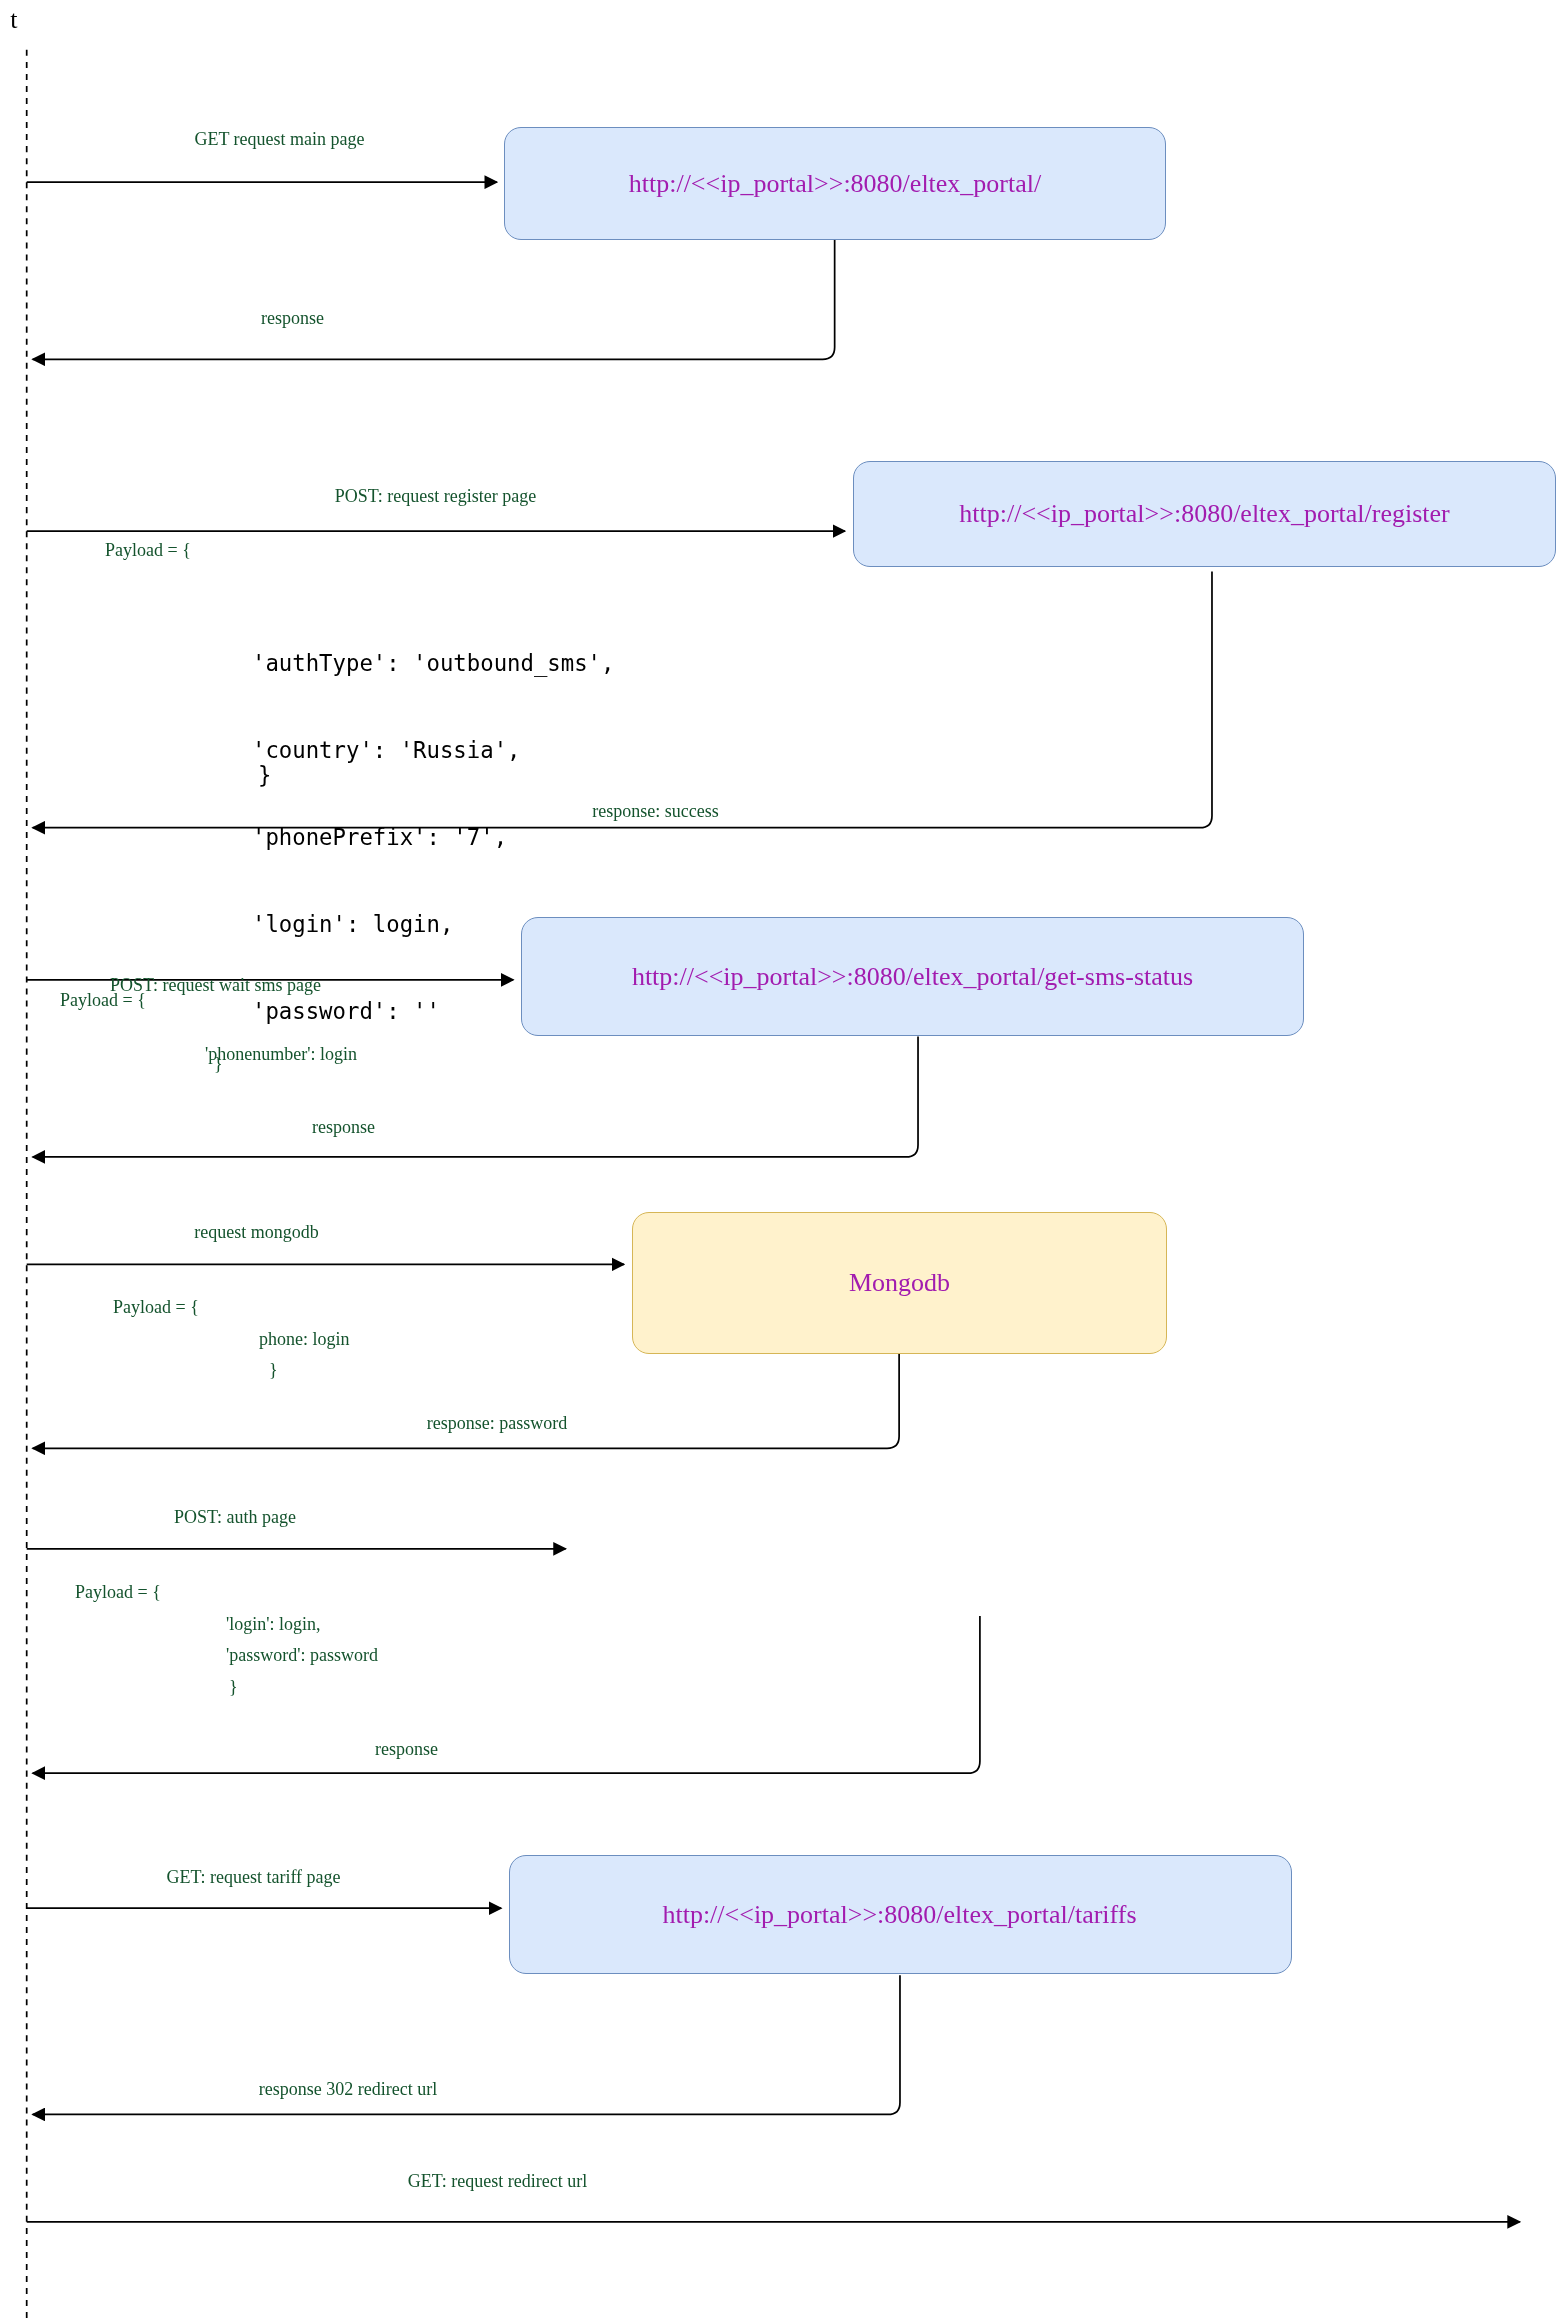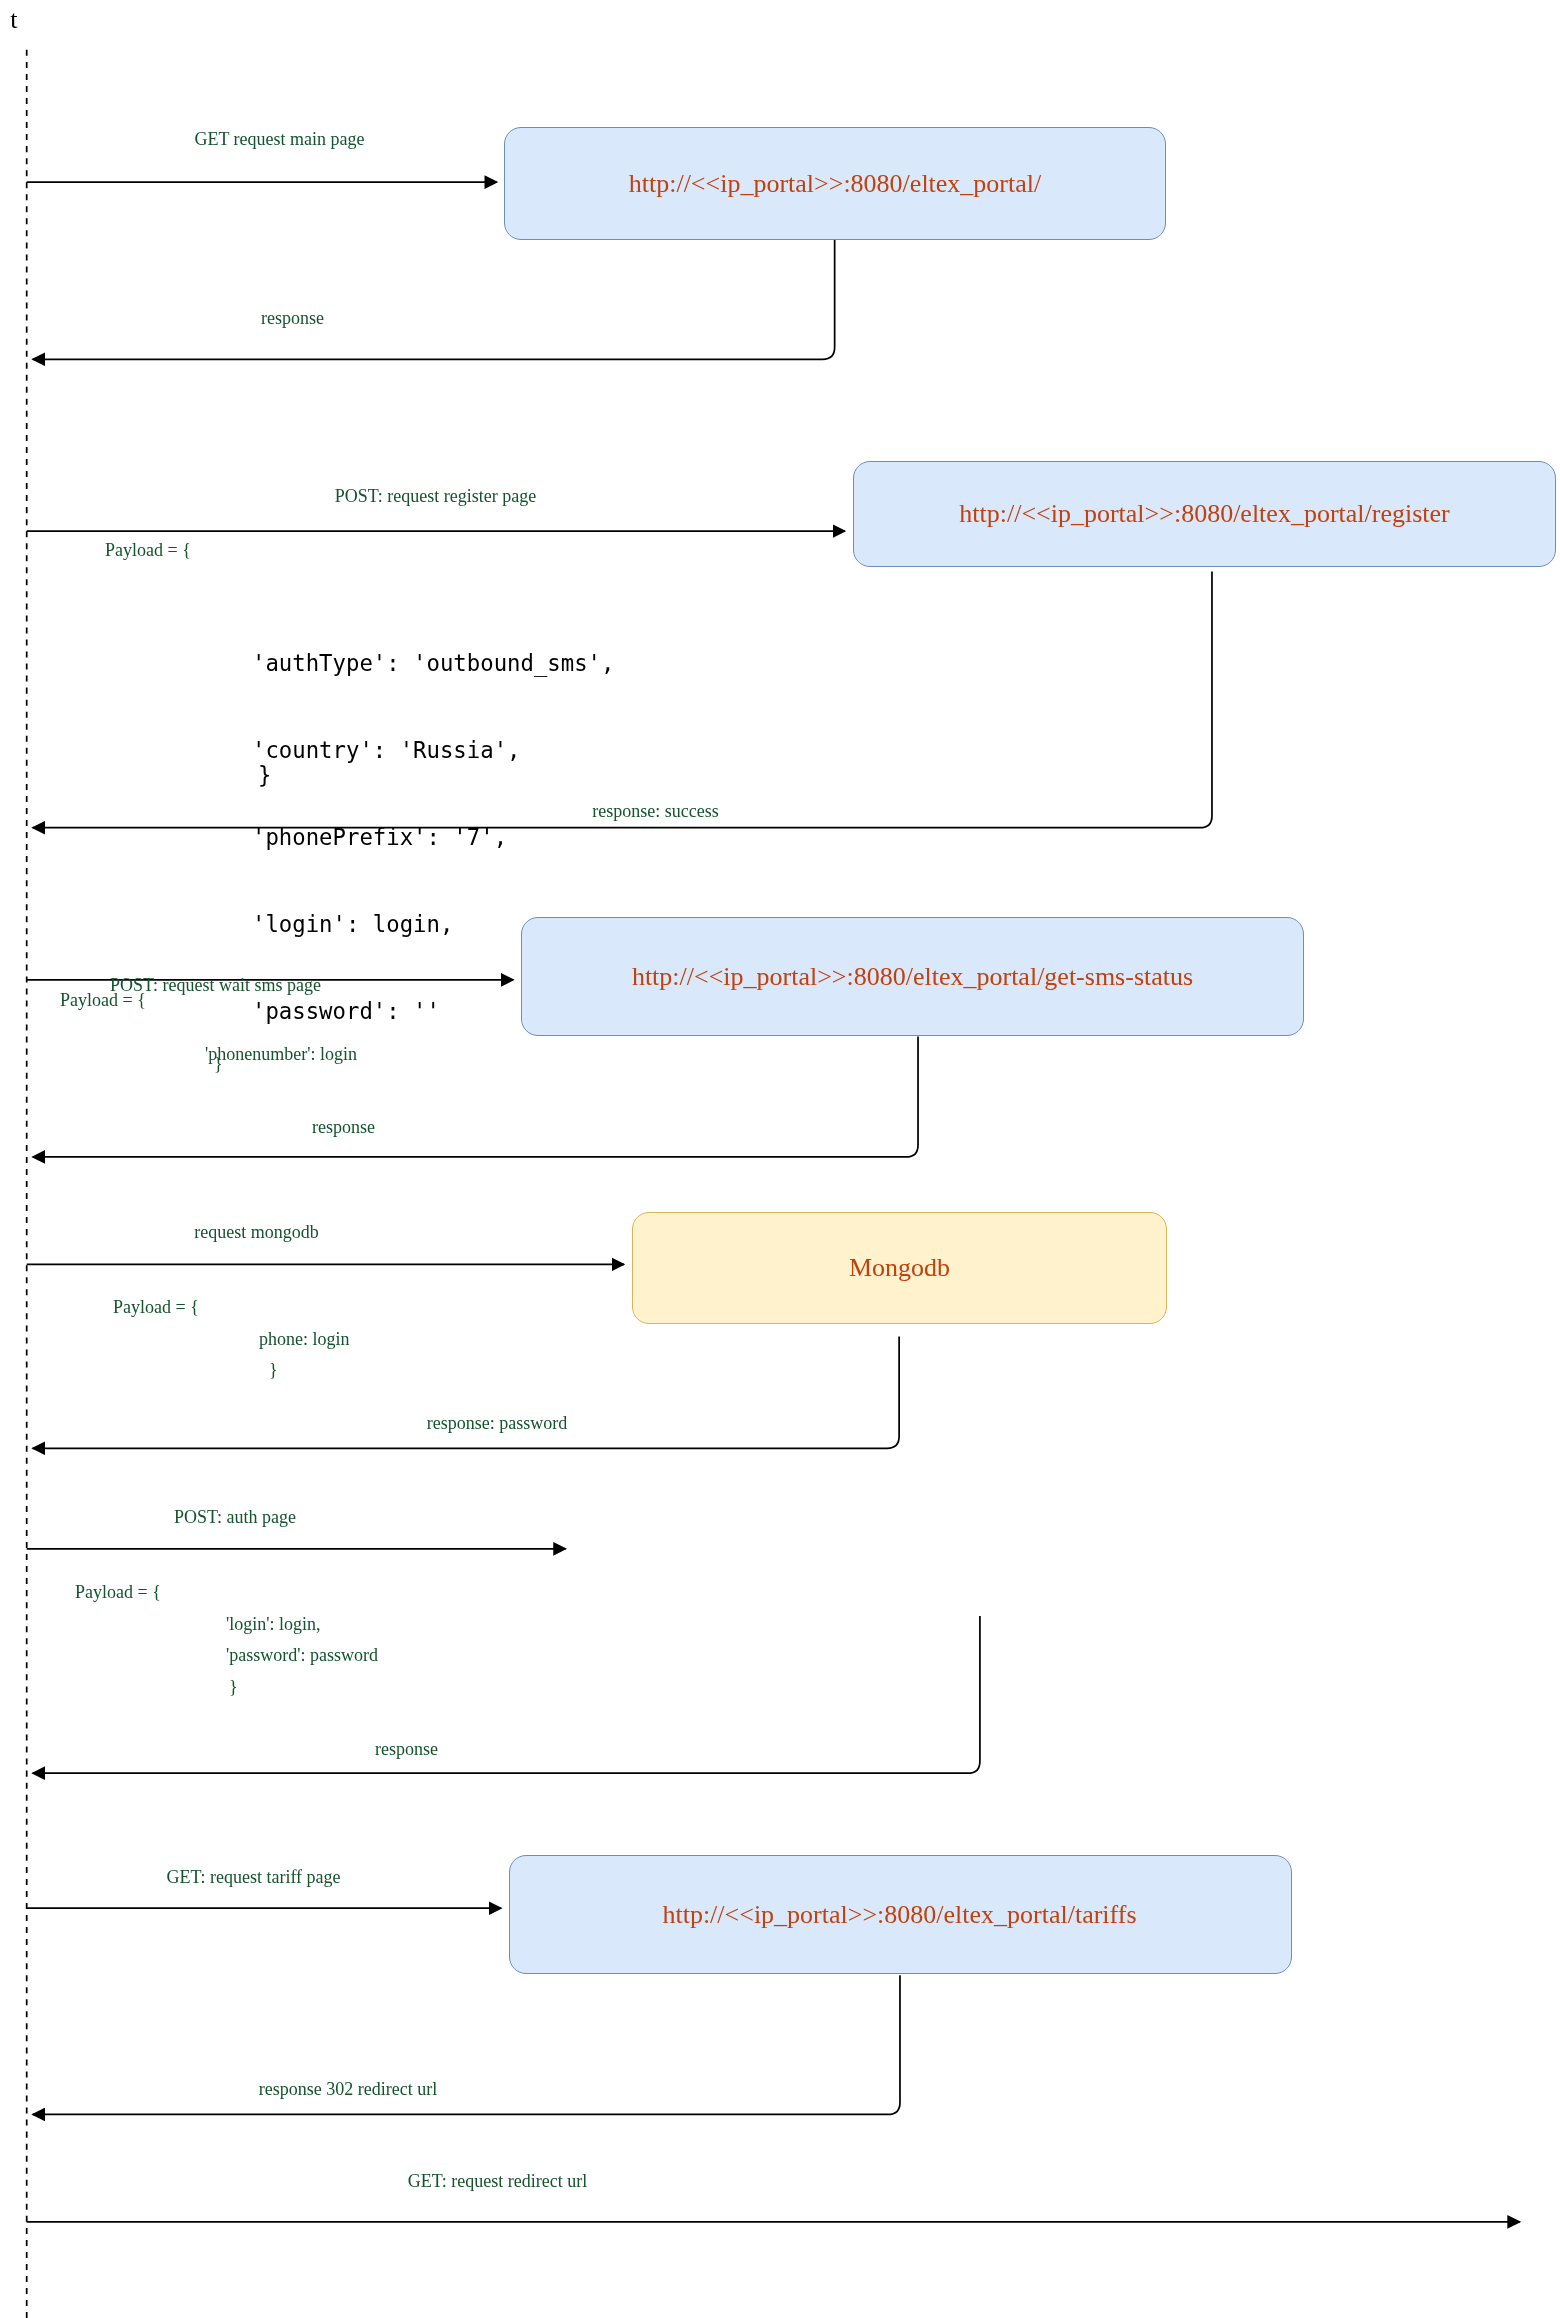--- a/index.html
+++ b/index.html
@@ -39,21 +39,21 @@
   }
   .mono div { height: 29px; }
   .box {
     position: absolute;
     box-sizing: border-box;
     border-radius: 17px;
     display: flex;
     align-items: center;
     justify-content: center;
     font-size: 26px;
-    color: #c2410c;
+    color: #a21caf;
     text-align: center;
     padding: 0 12px;
   }
   .box-blue {
     background: var(--box-blue-fill, #dae8fc);
     border: 1.7px solid var(--box-blue-border, #6c8ebf);
   }
   .box-yellow {
     background: var(--box-yellow-fill, #fff2cc);
     border: 1.7px solid var(--box-yellow-border, #d6b656);
@@ -127,21 +127,21 @@
   <div class="label centered" style="left:15.5px; top:943px; width:400px;margin-top:32px;">POST: request wait sms page</div>
   <div class="box box-blue" style="left:521px; top:917px; width:783px; height:119px;">
     <span>http://&lt;&lt;ip_portal&gt;&gt;:8080/eltex_portal/get-sms-status</span>
   </div>
   <div class="label" style="left:60px; top:990px;">Payload = {</div>
   <div class="label" style="left:205px; top:1044px;">'phonenumber': login</div>
   <div class="label" style="left:214px; top:1054px;">}</div>
   <div class="label centered" style="left:281px; top:1117px; width:125px;">response</div>
 
   <div class="label centered" style="left:136px; top:1222px; width:241px;">request mongodb</div>
-  <div class="box box-yellow" style="left:632px; top:1212px; width:535px; height:112px;">
+  <div class="box box-yellow" style="left:632px; top:1212px; width:535px; height:142px;">
     <span>Mongodb</span>
   </div>
   <div class="label" style="left:113px; top:1297px;">Payload = {</div>
   <div class="label" style="left:259px; top:1329px;">phone: login</div>
   <div class="label" style="left:269px; top:1360px;">}</div>
   <div class="label centered" style="left:368px; top:1413px; width:258px;">response: password</div>
 
   <div class="label centered" style="left:119px; top:1507px; width:232px;">POST: auth page</div>
   <div class="label" style="left:75px; top:1582px;">Payload = {</div>
   <div class="label" style="left:226px; top:1614px;">'login': login,</div>

